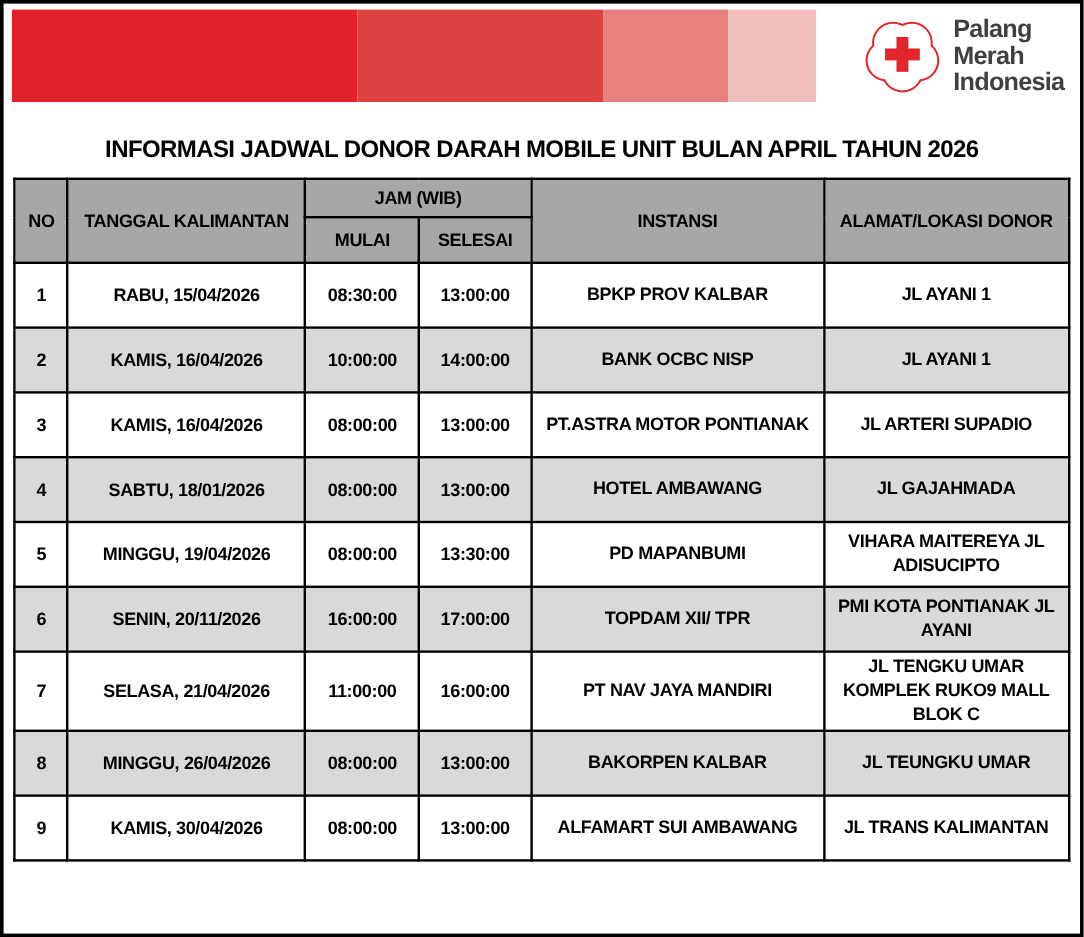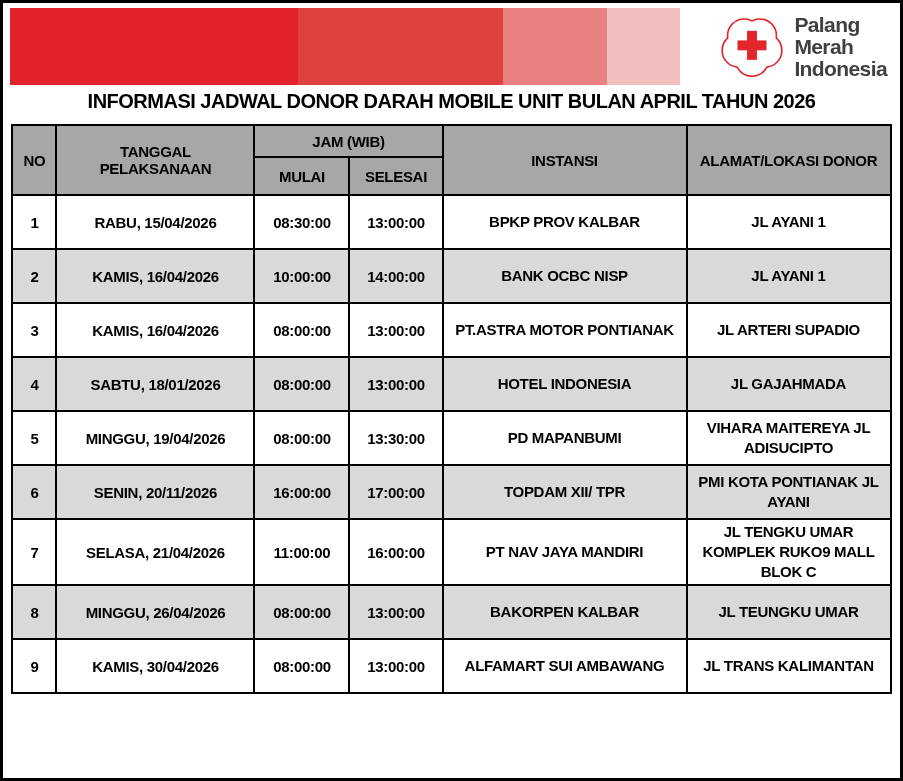--- a/index.html
+++ b/index.html
@@ -38,21 +38,21 @@
   }
   .logo svg { width: 66px; height: 70px; display: block; }
   .logo-text {
     color: var(--logo-text, #404040);
     font-size: 21px;
     line-height: 22px;
     letter-spacing: -0.6px;
   }
 
   
-  .title-block { margin-top: 3px; text-align: center; }
+  .title-block { margin-top: 27px; text-align: center; }
   .title-line {
     font-size: 20px;
     line-height: 27px;
     letter-spacing: -0.5px;
   }
 
   
   table.schedule {
     margin: 9px auto 0 auto;
     width: 878px;
@@ -135,21 +135,21 @@
     <col class="w-no">
       <col class="w-tanggal">
       <col class="w-mulai">
     <col class="w-selesai">
       <col class="w-instansi">
       <col class="w-alamat">
   </colgroup>
   <thead>
     <tr class="hdr-top">
       <th rowspan="2">NO</th>
-      <th rowspan="2">TANGGAL PELAKSANAAN</th>
+      <th rowspan="2">TANGGAL KALIMANTAN</th>
       <th colspan="2">JAM (WIB)</th>
       <th rowspan="2">INSTANSI</th>
       <th rowspan="2">ALAMAT/LOKASI DONOR</th>
     </tr>
     <tr class="hdr-sub">
       <th>MULAI</th>
       <th>SELESAI</th>
     </tr>
   </thead>
   <tbody>
@@ -175,21 +175,21 @@
     <td class="c-mulai">08:00:00</td>
     <td class="c-selesai">13:00:00</td>
     <td class="c-instansi">PT.ASTRA MOTOR PONTIANAK</td>
     <td class="c-alamat">JL ARTERI SUPADIO</td>
   </tr>
       <tr class="alt">
     <td class="c-no">4</td>
     <td class="c-tanggal">SABTU, 18/01/2026</td>
     <td class="c-mulai">08:00:00</td>
     <td class="c-selesai">13:00:00</td>
-    <td class="c-instansi">HOTEL INDONESIA</td>
+    <td class="c-instansi">HOTEL AMBAWANG</td>
     <td class="c-alamat">JL GAJAHMADA</td>
   </tr>
       <tr>
     <td class="c-no">5</td>
     <td class="c-tanggal">MINGGU, 19/04/2026</td>
     <td class="c-mulai">08:00:00</td>
     <td class="c-selesai">13:30:00</td>
     <td class="c-instansi">PD MAPANBUMI</td>
     <td class="c-alamat">VIHARA MAITEREYA JL ADISUCIPTO</td>
   </tr>

